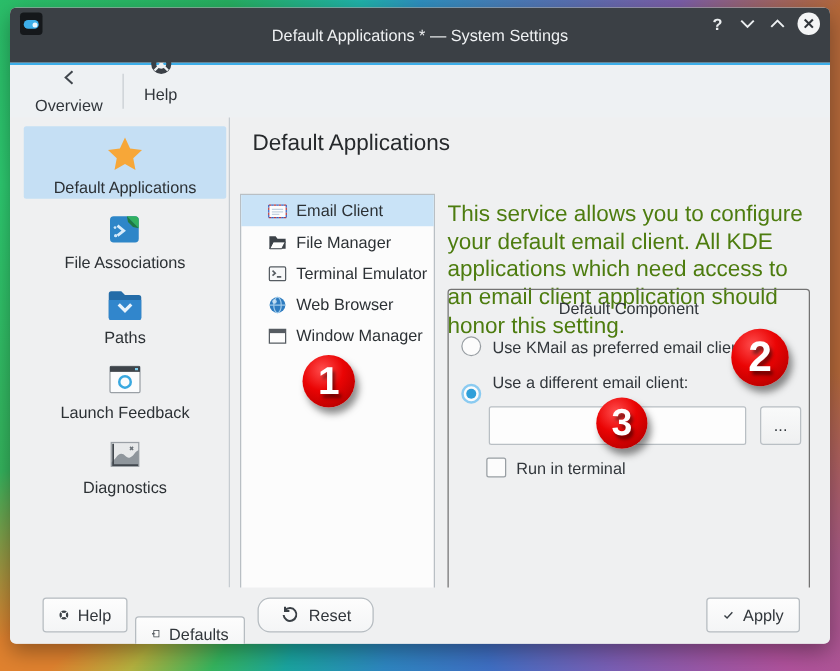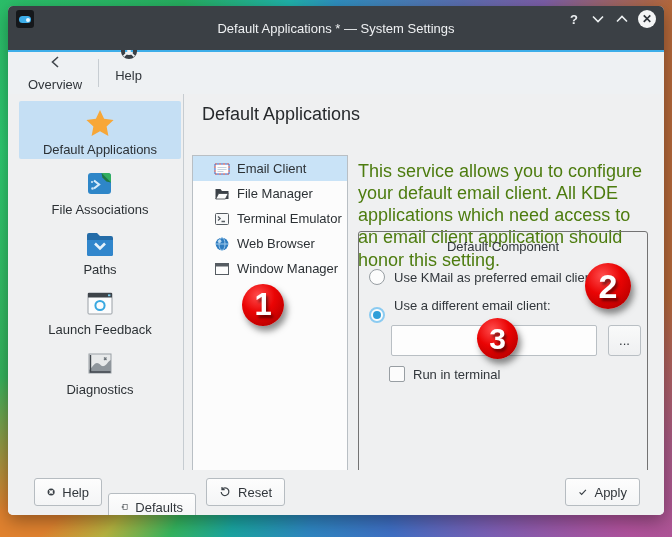--- a/index.html
+++ b/index.html
@@ -59,21 +59,21 @@
   .u-line { border-bottom:2px solid #55b5ec; padding-bottom:17px; }
   .text-input { position:absolute; left:32px; top:93px; width:206px; height:31px; border:1px solid #b9bfc4; border-radius:2px; background:#fdfdfd; font-size:13px; padding:0 6px; color:#31363b; }
   .browse-btn { position:absolute; left:249px; top:93px; width:33px; height:31px; border:1px solid #b9bfc4; border-radius:3px; background:linear-gradient(#f9fafa,#eff0f1); font-size:13px; color:#31363b; display:flex; align-items:center; justify-content:center; }
   .check-row { position:absolute; left:30px; top:134px; display:flex; align-items:flex-end; gap:8px; font-size:13px; }
   .checkbox { width:16px; height:16px; border:1px solid #989ea3; border-radius:2px; background:#fcfcfc; flex:none; }
   
   .footer { height:45px; background:#eff0f1; position:relative; flex:none; }
   .btn { position:absolute; top:8px; height:28px; border:1px solid #b6bcc1; border-radius:3px; background:linear-gradient(#fdfdfd,#f4f5f6); display:flex; align-items:center; justify-content:center; gap:7px; font-size:13px; color:#31363b; padding:0 12px; }
   .btn-help { left:26px; width:68px; }
   .btn-defaults { left:100px; width:88px;margin-top:15px; }
-  .btn-reset { left:198px; width:79px; }
+  .btn-reset { left:198px; width:93px;border-radius:10px; }
   .btn-apply { right:24px; width:75px; }
   
   .badge {
     position:absolute; border-radius:50%; z-index:10;
     background:radial-gradient(circle at 38% 28%, #ff4d4d 0%, #ea0404 42%, #c60000 72%, #970000 100%);
     box-shadow:3px 5px 6px rgba(30,30,30,.5);
     color:#fff; font-weight:bold; display:flex; align-items:center; justify-content:center;
     text-shadow:2px 3px 3px rgba(0,0,0,.5);
   }
   .badge.b1 { left:234px; top:190px; width:42px; height:42px; font-size:31px; }

